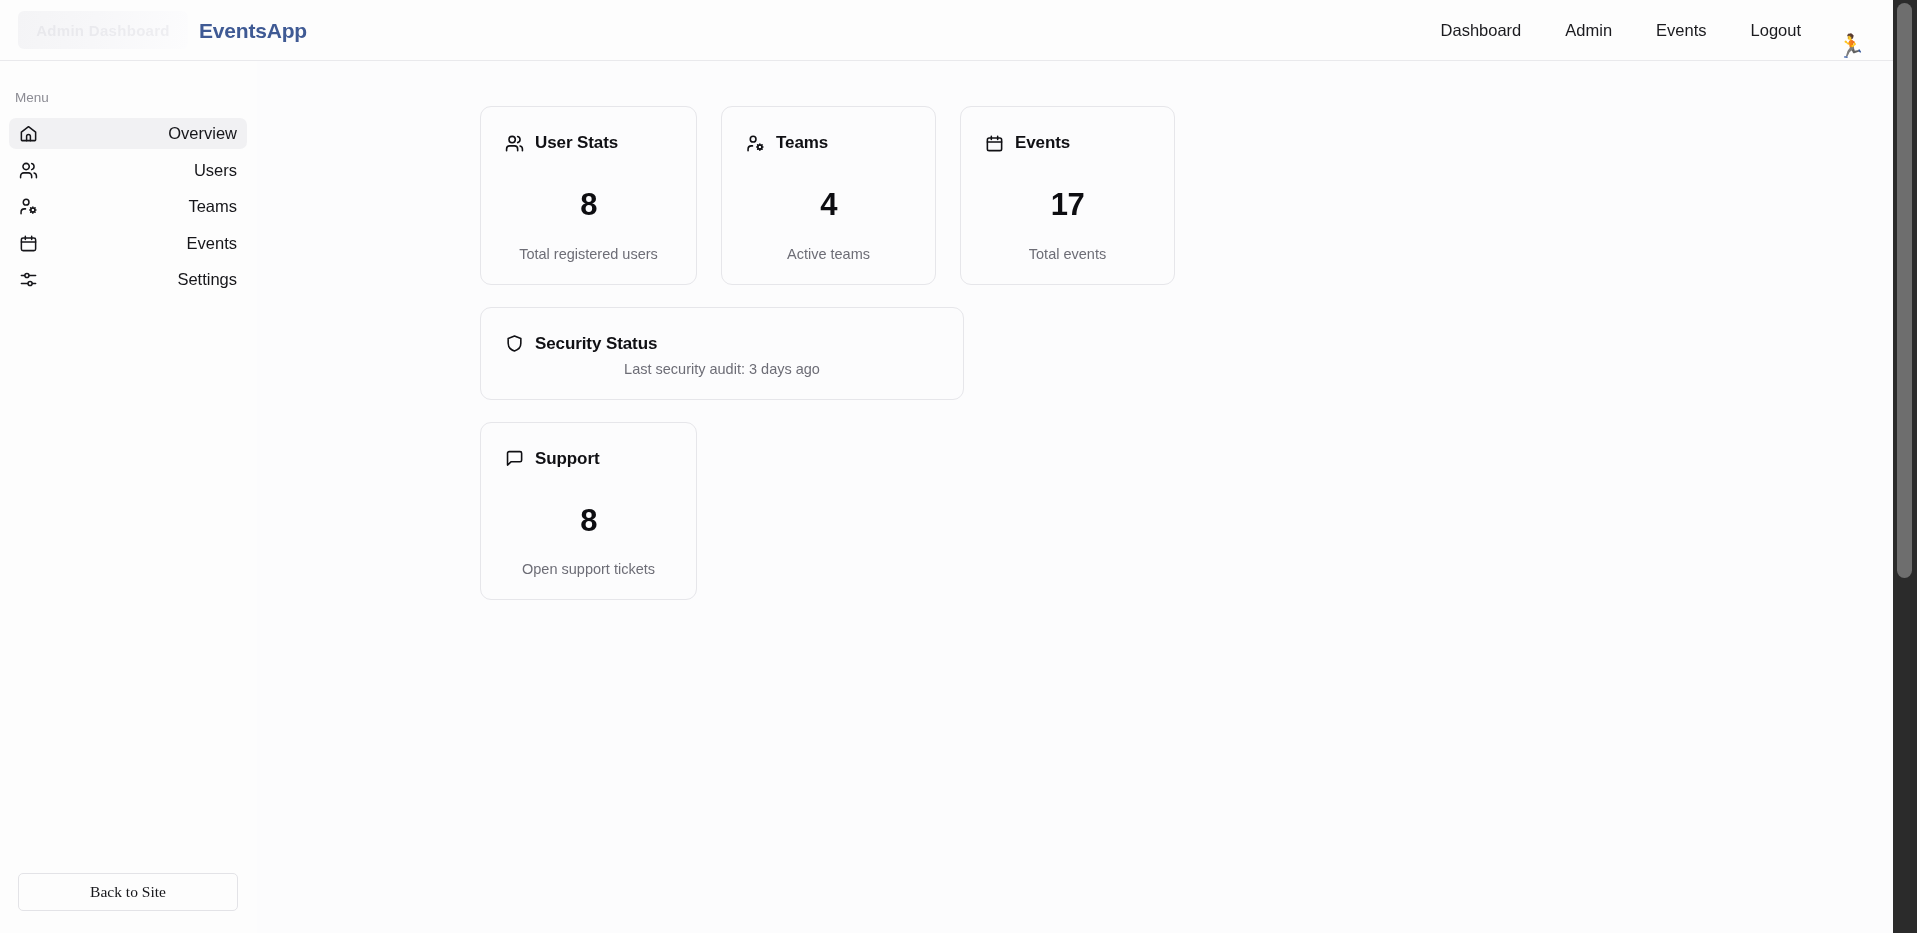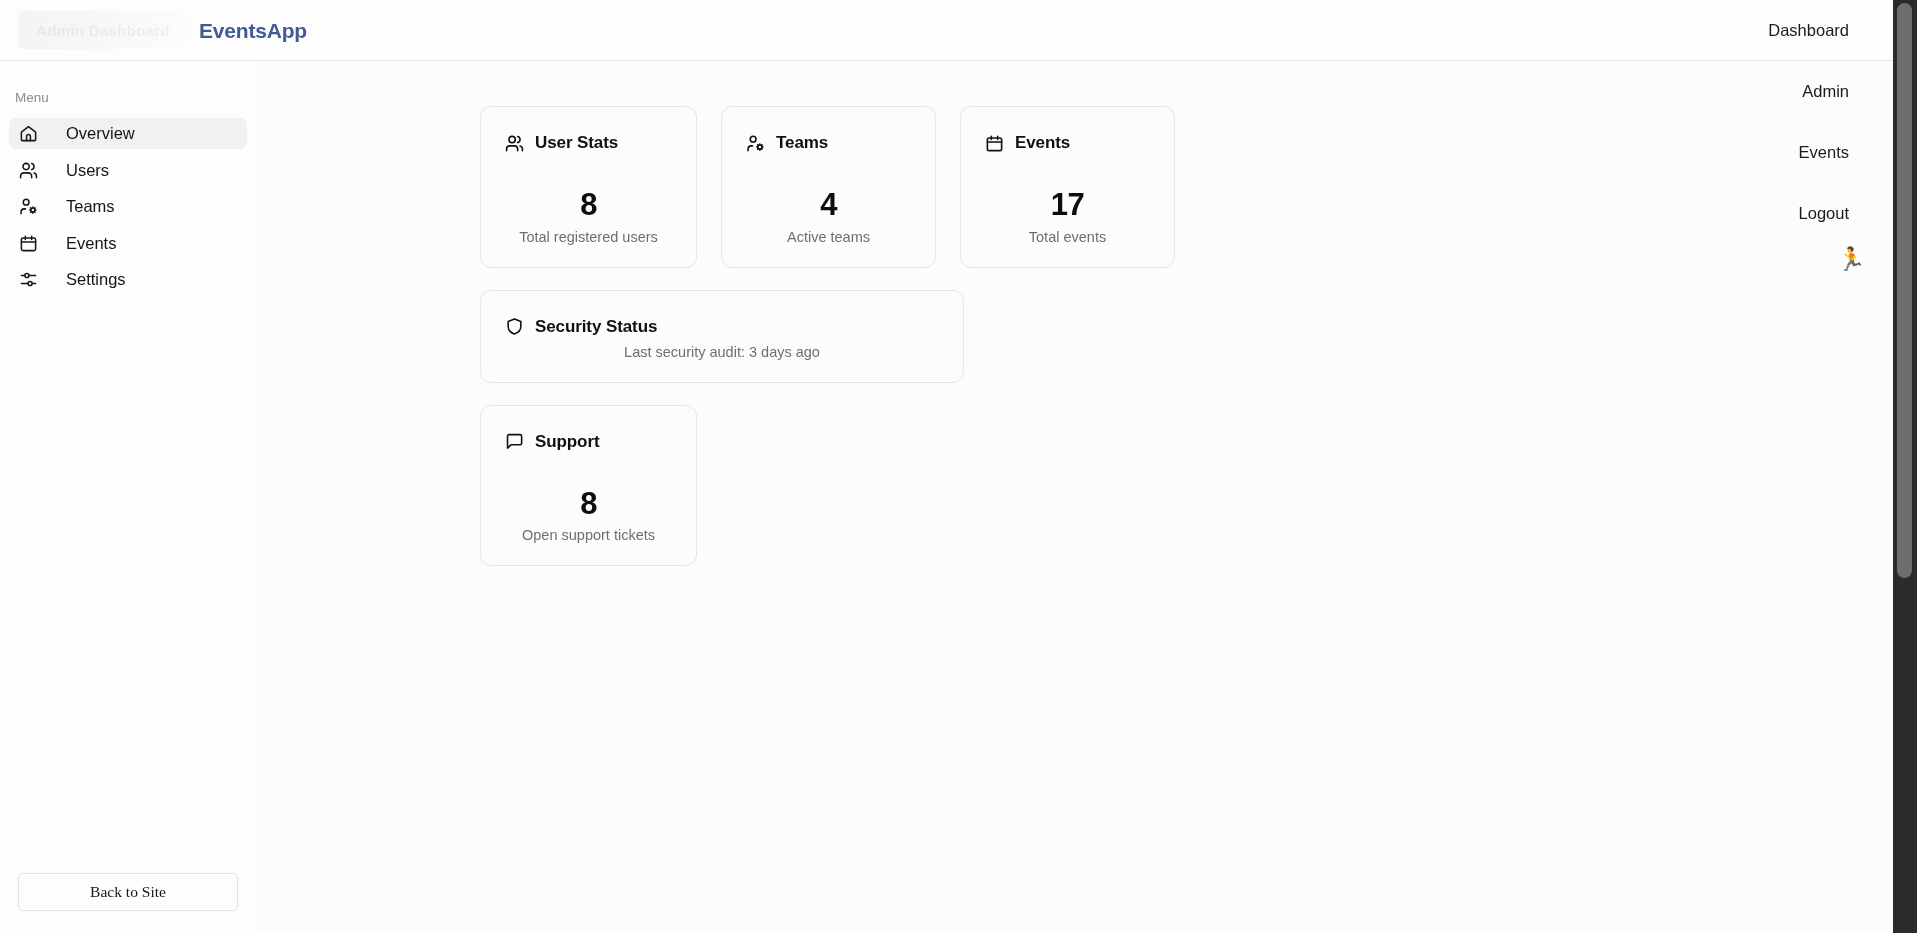--- a/index.html
+++ b/index.html
@@ -63,21 +63,20 @@
     letter-spacing: -0.2px;
   }
   .nav {
     position: absolute;
     right: 22px;
     top: 0;
     height: 61px;
     display: flex;
     align-items: flex-end;
     gap: 0;
-    flex-direction: column;
   }
   .nav-link {
     font-size: 16.5px;
     color: #1b1b1f;
     padding: 0 22px;
     line-height: 61px;
     cursor: pointer;
     white-space: nowrap;
   }
   .avatar {
@@ -111,28 +110,29 @@
   }
   .menu-list {
     position: absolute;
     left: 9px;
     top: 57px;
     width: 238px;
   }
   .menu-item {
     display: flex;
     align-items: center;
-    gap: 28px;
+    gap: 16px;
     height: 31px;
     padding: 0 10px;
     margin-bottom: 5.5px;
     border-radius: 7px;
     cursor: pointer;
     color: #16161a;
     font-size: 16.5px;
+    justify-content: space-between;
   }
   .menu-item.active { background: #f1f1f3; }
   .menu-item .ico {
     width: 19px; height: 19px;
     flex: 0 0 19px;
     display: flex; align-items: center; justify-content: center;
     color: #16161a;
   }
   .menu-item .ico svg { width: 19px; height: 19px; display: block; }
 
@@ -202,21 +202,21 @@
 
   .card-value {
     margin-top: 36px;
     font-size: 31px;
     font-weight: 700;
     color: #0d0d11;
     line-height: 1.05;
     letter-spacing: -0.5px;
   }
   .card-caption {
-    margin-top: 7px;
+    margin-top: 24px;
     font-size: 14.5px;
     color: #6d6d76;
   }
 
   .status-row {
     margin-top: 36px;
     display: flex;
     align-items: center;
     gap: 11px;
     font-size: 16.5px;

